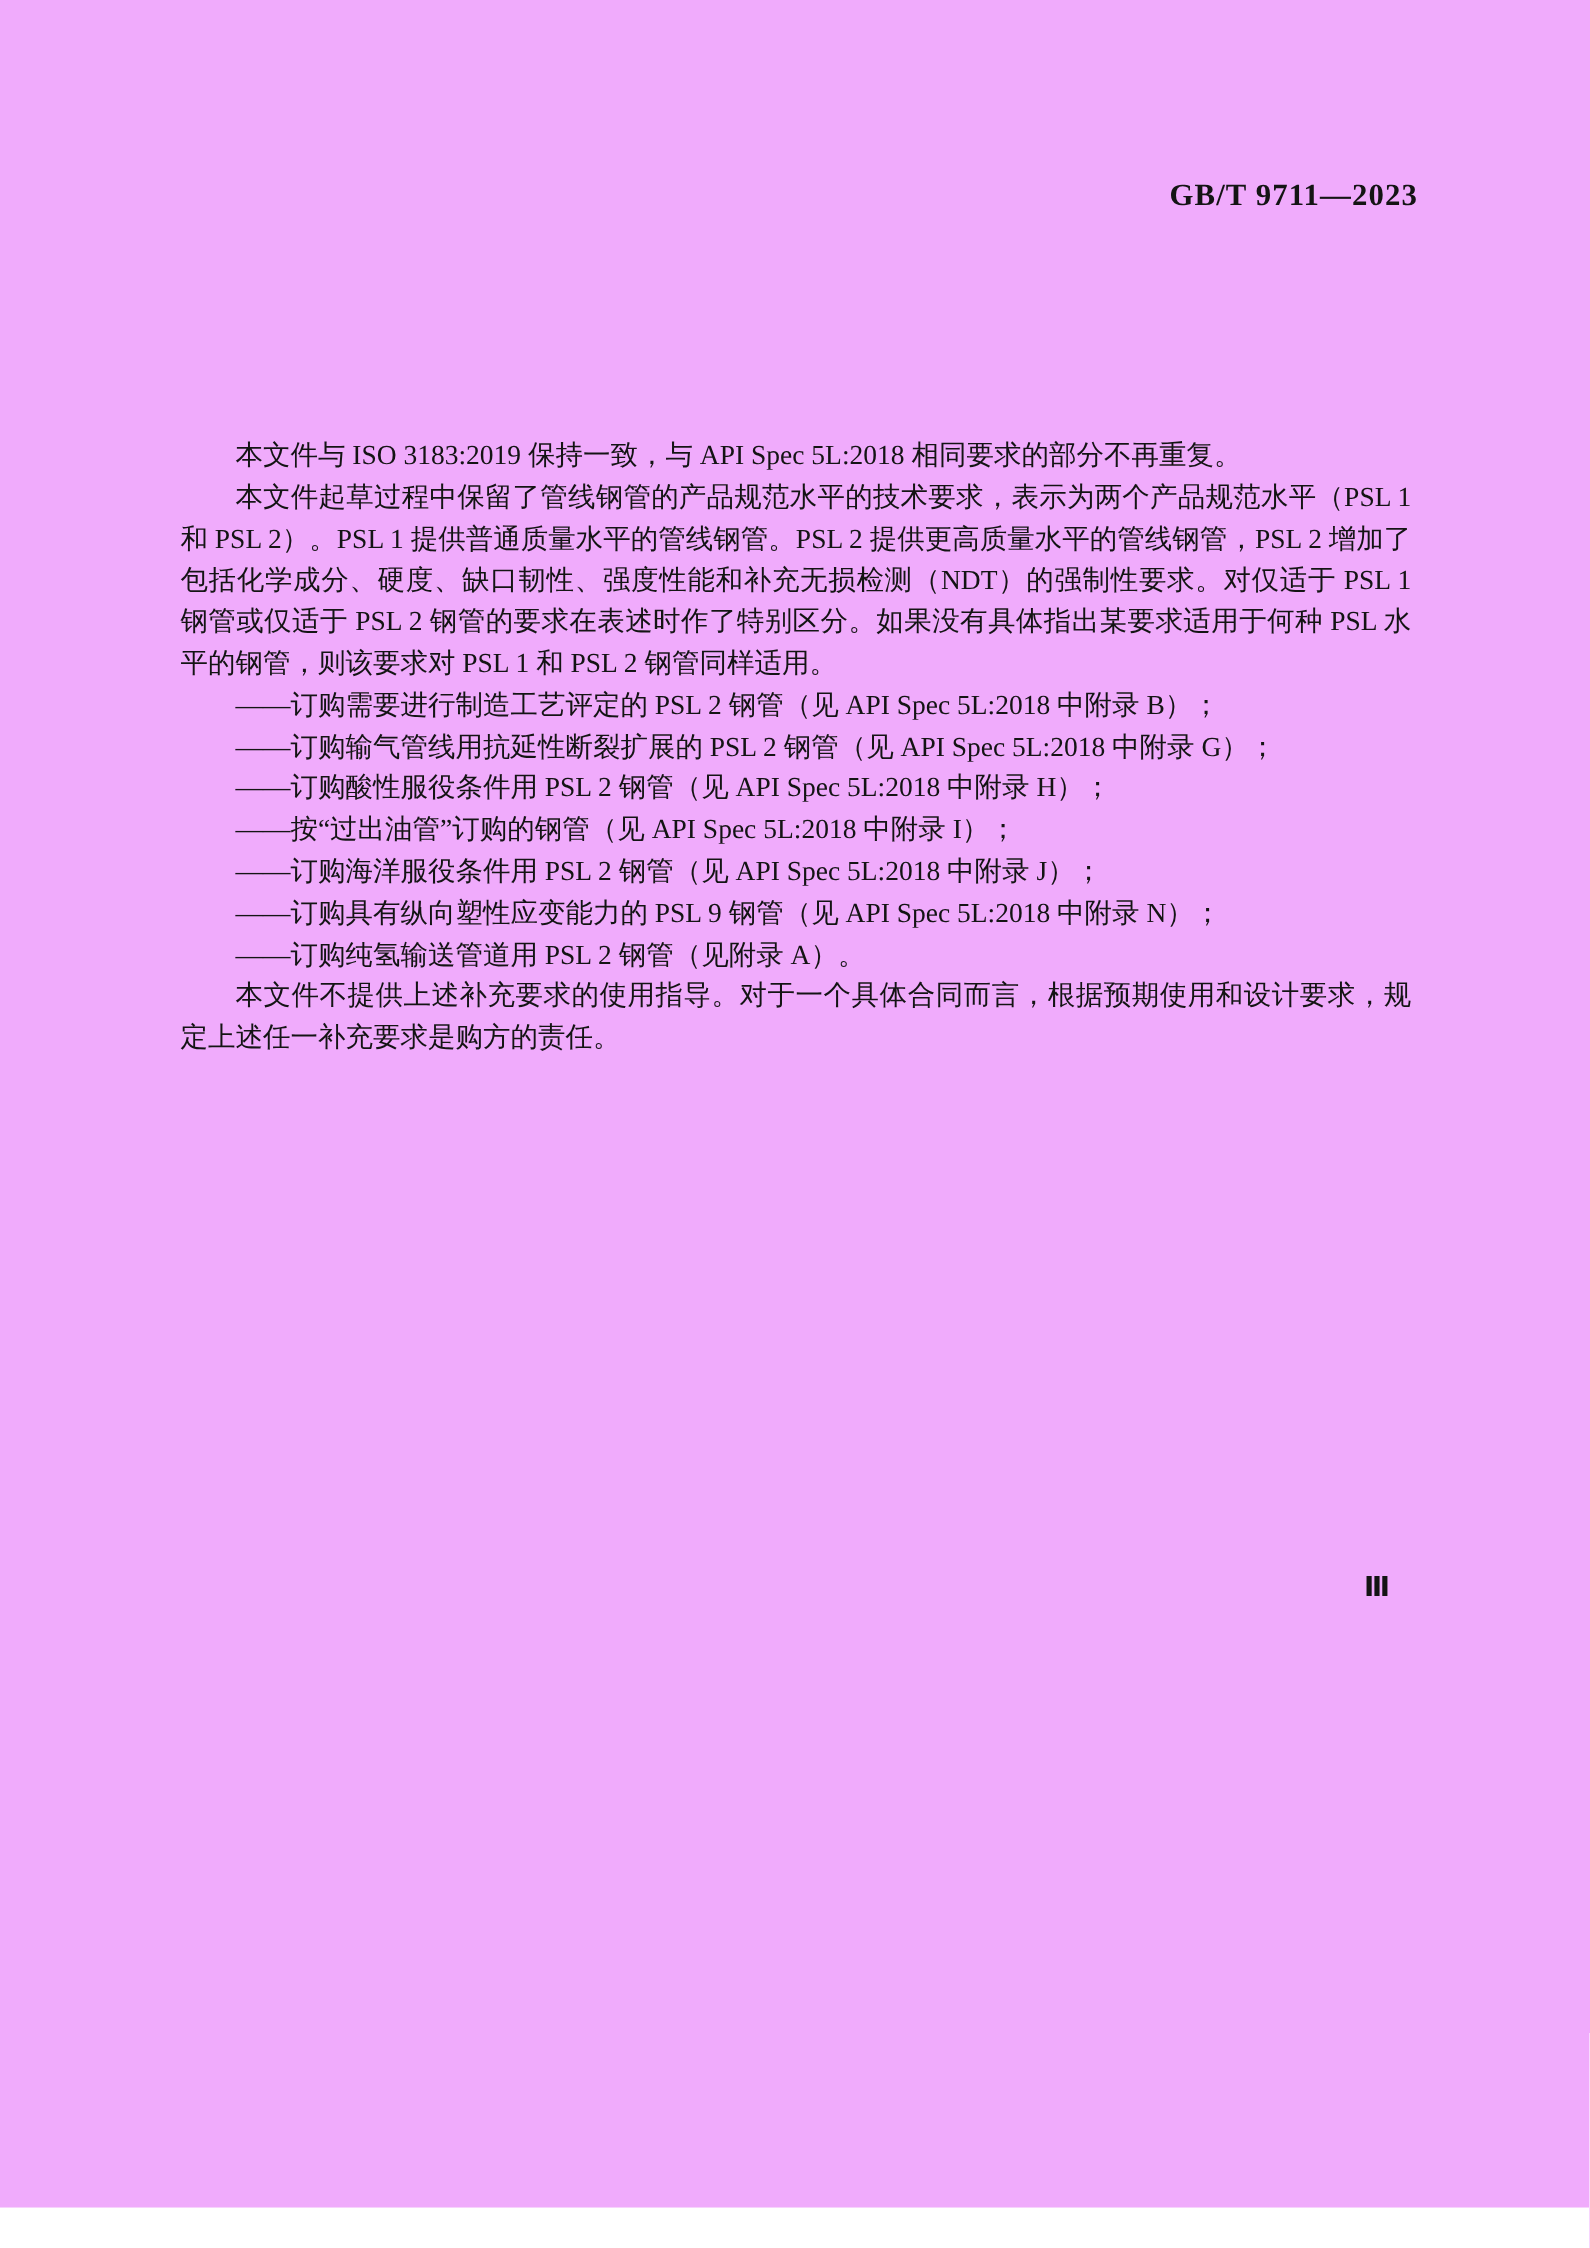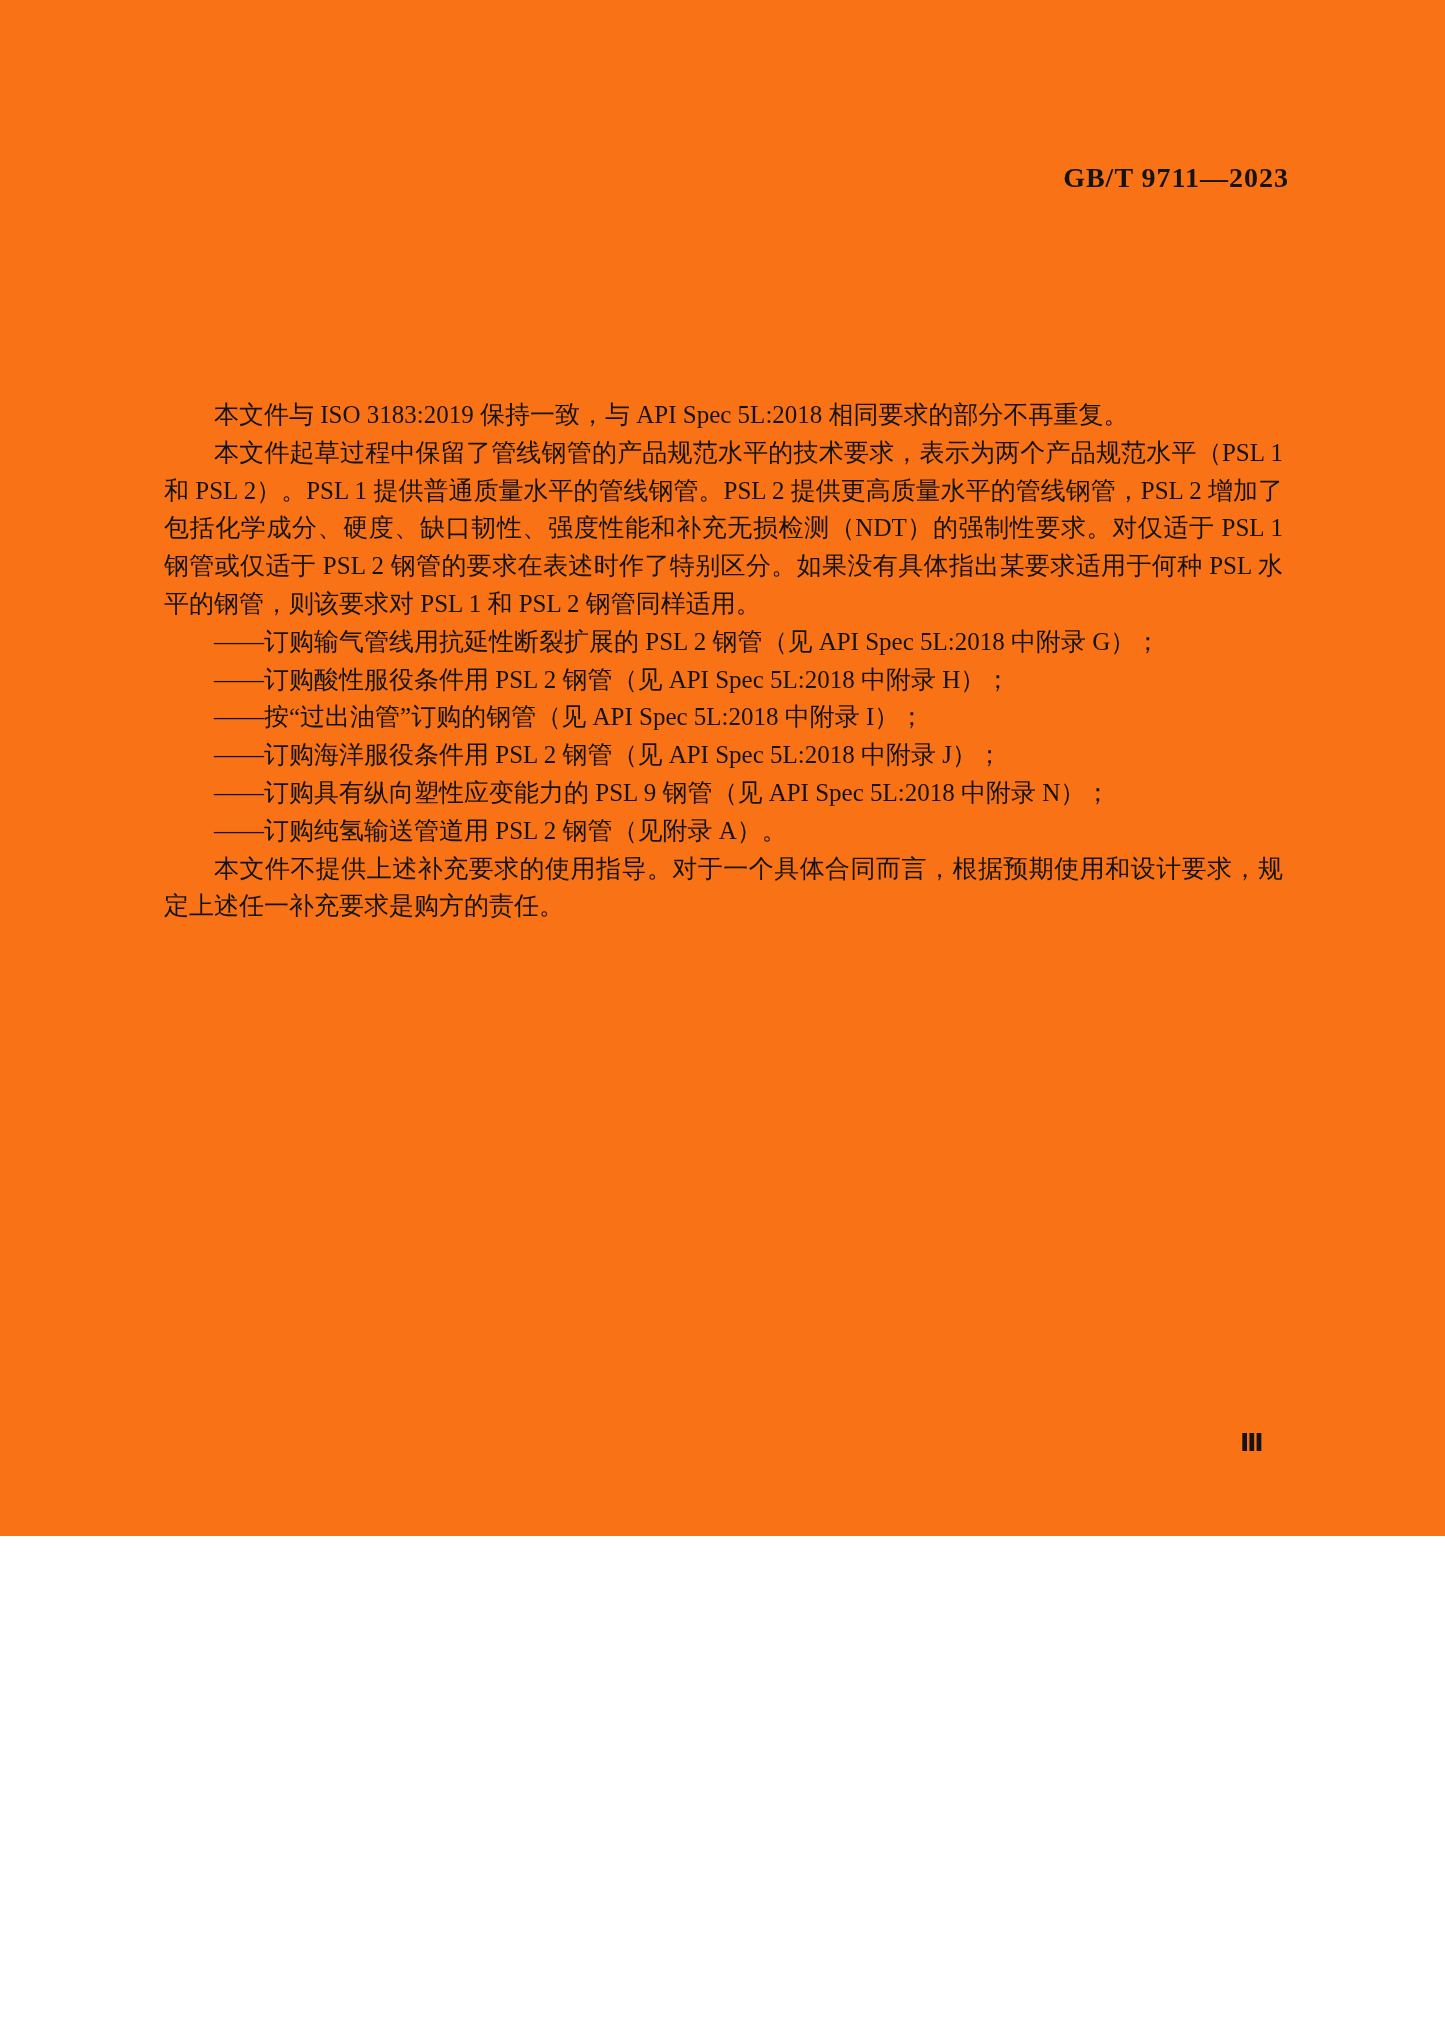--- a/index.html
+++ b/index.html
@@ -3,22 +3,22 @@
 <meta charset="utf-8">
 <style>
   html, body {
     margin: 0;
     padding: 0;
     background: #ffffff;
   }
   .page {
     position: relative;
     width: 1445px;
-    height: 1536px;
-    background: #f97316;
+    height: 2007px;
+    background: #f0abfc;
     color: #141414;
     font-family: "Liberation Serif", "DejaVu Serif", serif;
     overflow: hidden;
   }
   .std-code {
     position: absolute;
     top: 162px;
     right: 156px;
     font-size: 28px;
     font-weight: 700;
@@ -68,20 +68,21 @@
 
 <div class="page">
 
   <div class="std-code">GB/T 9711—2023</div>
 
 
   <div class="doc-body">
     <p class="para">本文件与 ISO 3183:2019 保持一致，与 API Spec 5L:2018 相同要求的部分不再重复。</p>
     <p class="para">本文件起草过程中保留了管线钢管的产品规范水平的技术要求，表示为两个产品规范水平（PSL 1 和 PSL 2）。PSL 1 提供普通质量水平的管线钢管。PSL 2 提供更高质量水平的管线钢管，PSL 2 增加了包括化学成分、硬度、缺口韧性、强度性能和补充无损检测（NDT）的强制性要求。对仅适于 PSL 1 钢管或仅适于 PSL 2 钢管的要求在表述时作了特别区分。如果没有具体指出某要求适用于何种 PSL 水平的钢管，则该要求对 PSL 1 和 PSL 2 钢管同样适用。</p>
 
+    <p class="supplement">——订购需要进行制造工艺评定的 PSL 2 钢管（见 API Spec 5L:2018 中附录 B）；</p>
     <p class="supplement">——订购输气管线用抗延性断裂扩展的 PSL 2 钢管（见 API Spec 5L:2018 中附录 G）；</p>
     <p class="supplement">——订购酸性服役条件用 PSL 2 钢管（见 API Spec 5L:2018 中附录 H）；</p>
     <p class="supplement">——按“过出油管”订购的钢管（见 API Spec 5L:2018 中附录 I）；</p>
     <p class="supplement">——订购海洋服役条件用 PSL 2 钢管（见 API Spec 5L:2018 中附录 J）；</p>
     <p class="supplement">——订购具有纵向塑性应变能力的 PSL 9 钢管（见 API Spec 5L:2018 中附录 N）；</p>
     <p class="supplement">——订购纯氢输送管道用 PSL 2 钢管（见附录 A）。</p>
 
     <p class="para">本文件不提供上述补充要求的使用指导。对于一个具体合同而言，根据预期使用和设计要求，规定上述任一补充要求是购方的责任。</p>
   </div>
 

